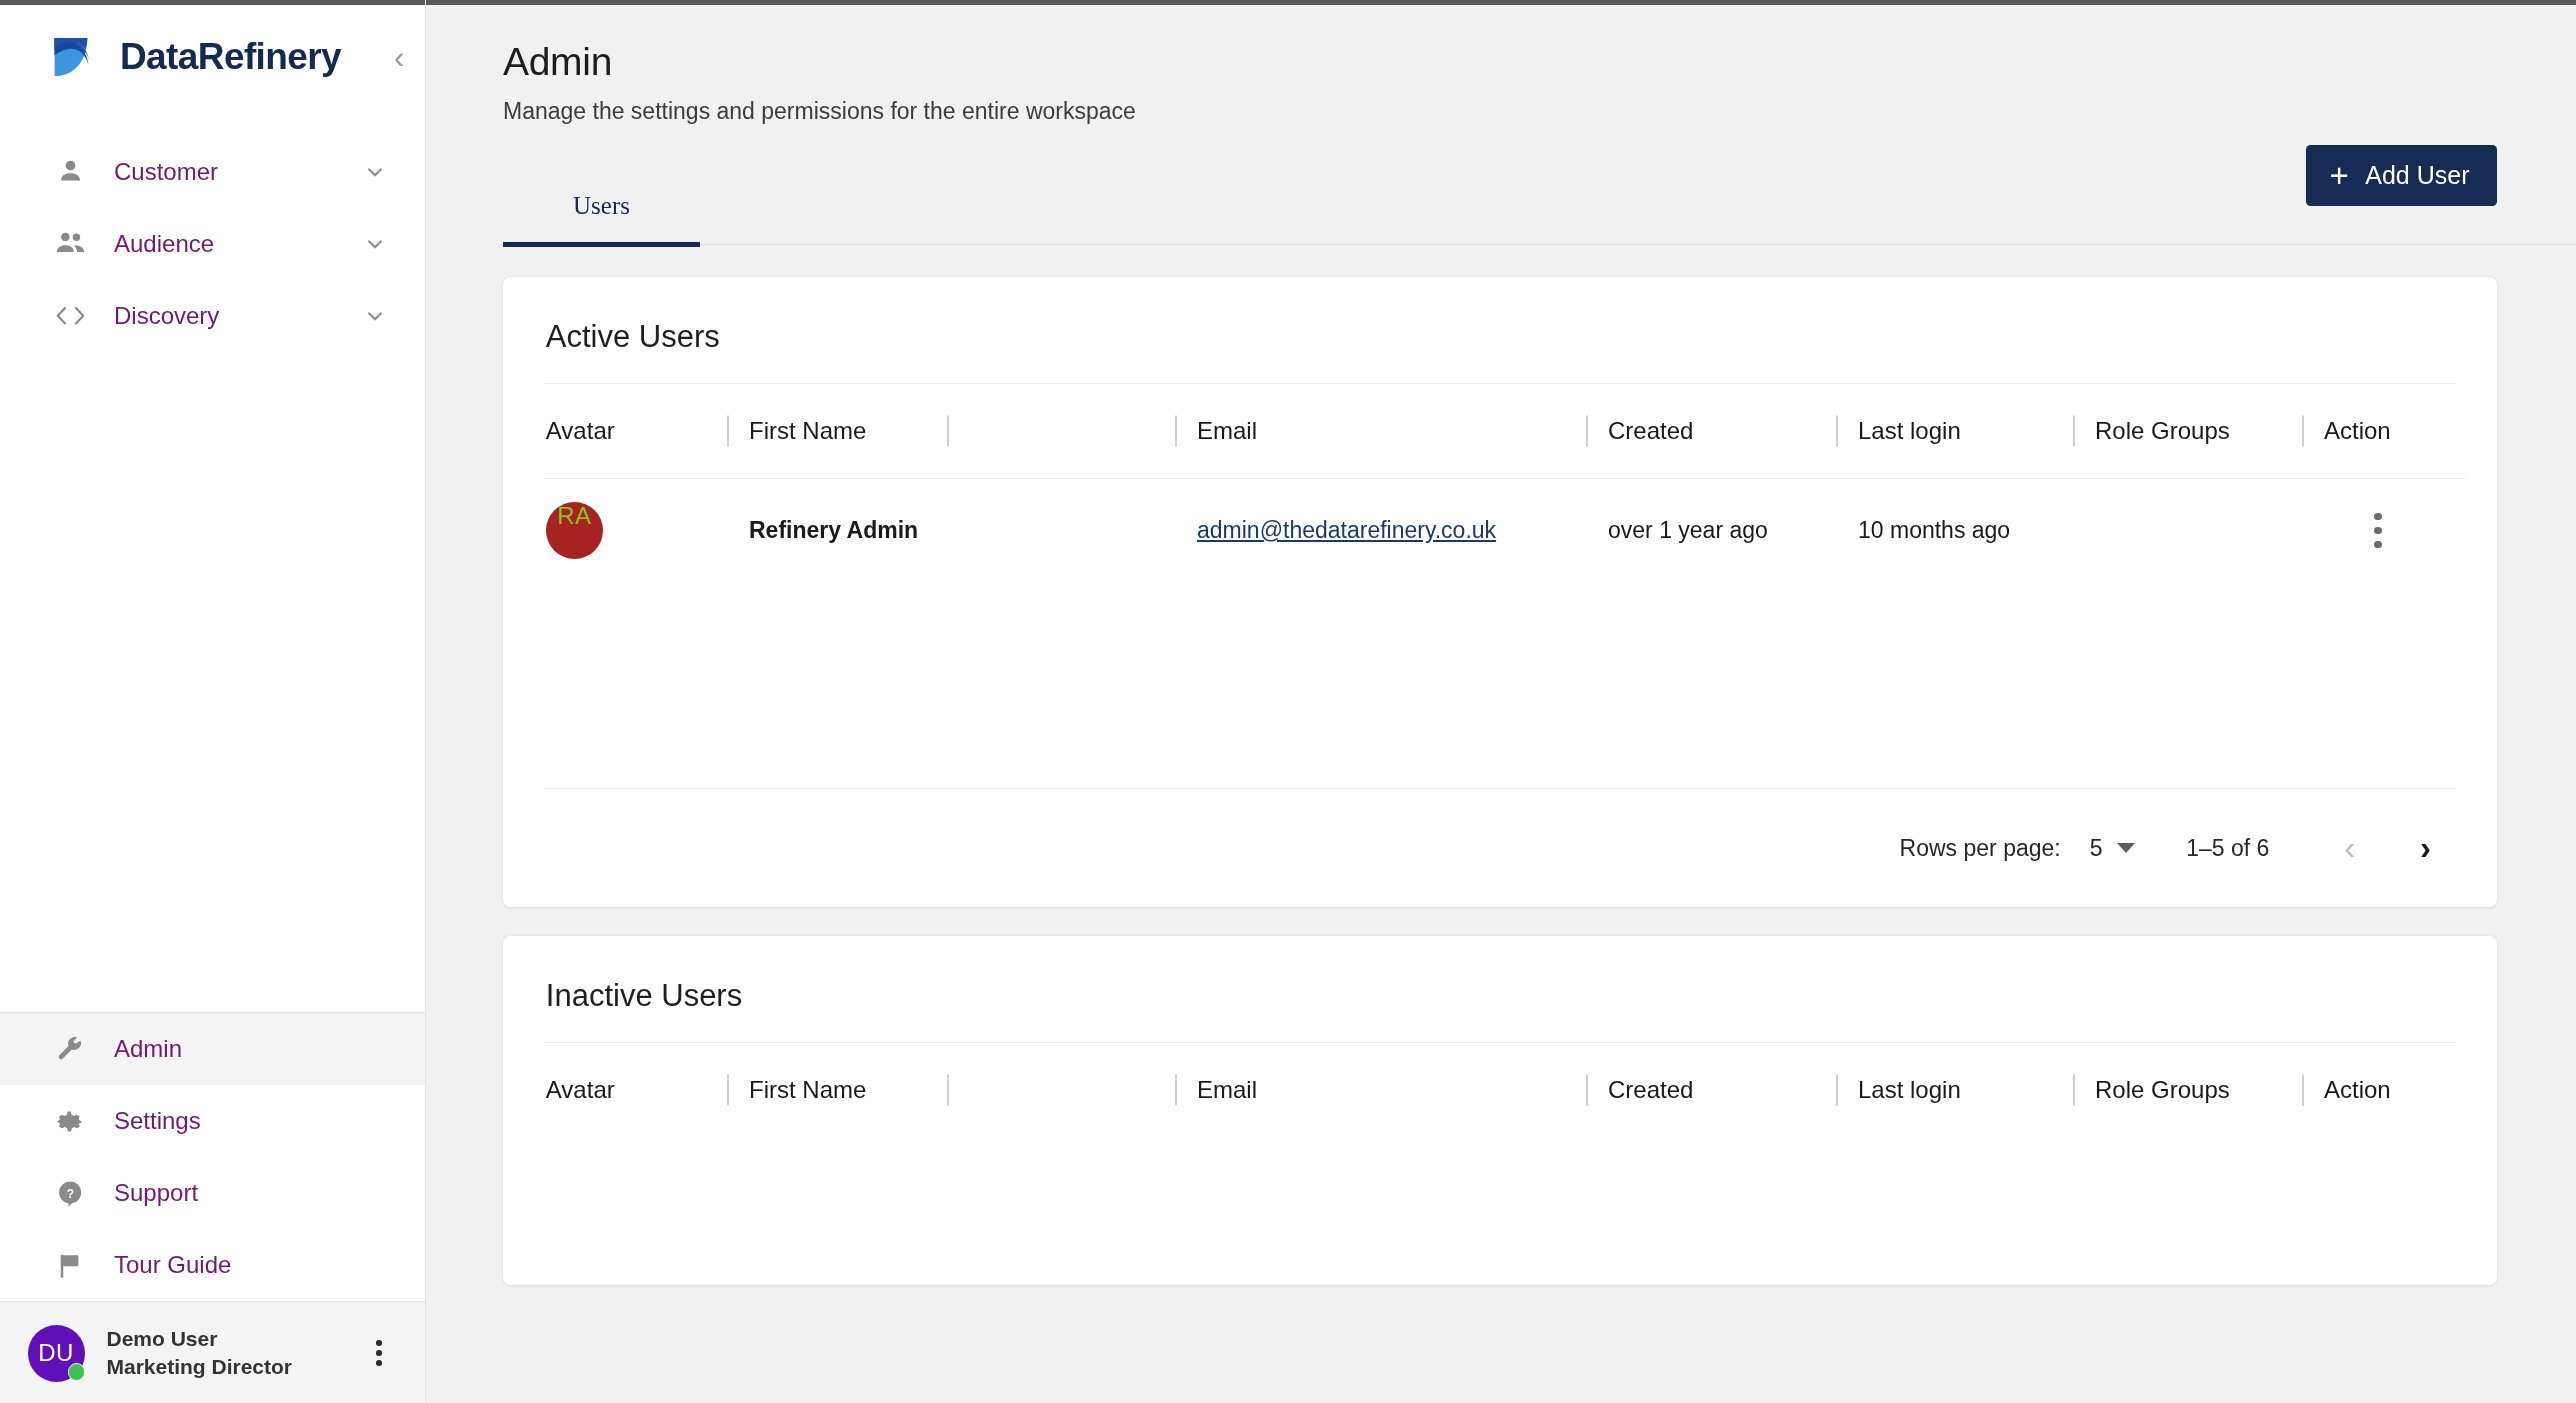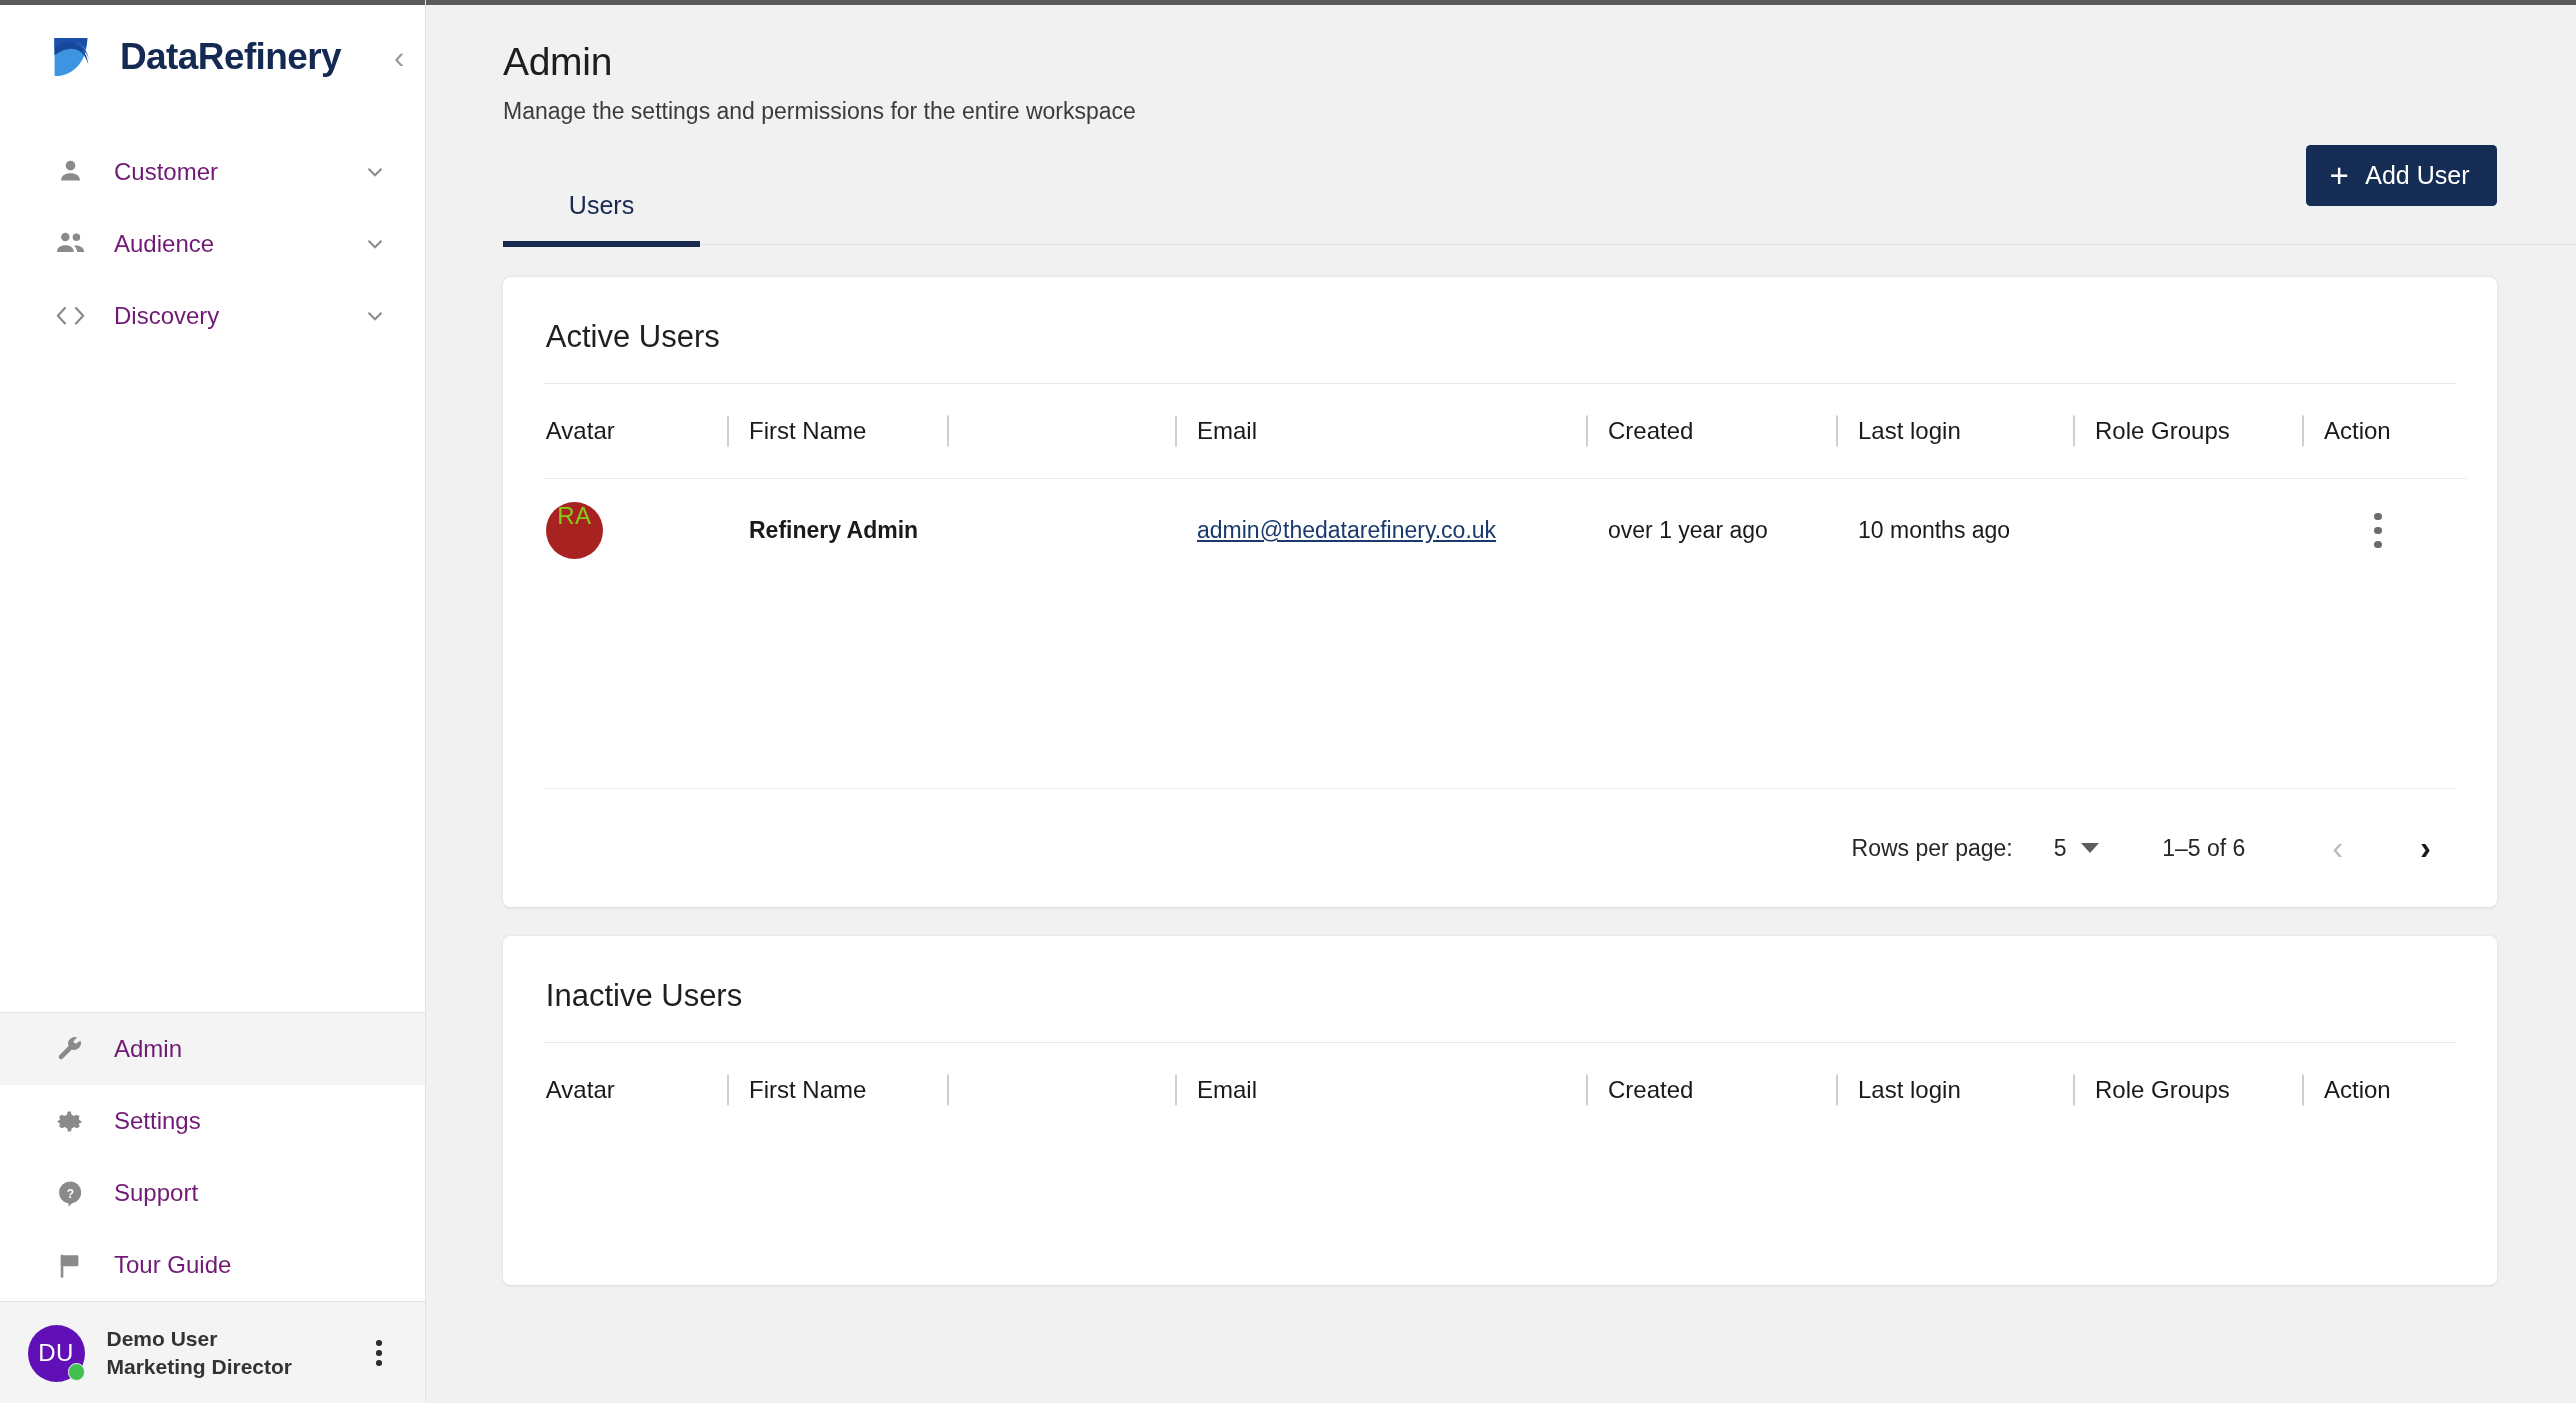--- a/index.html
+++ b/index.html
@@ -92,22 +92,23 @@
     position: relative; overflow: hidden;
   }
   .main-top-rule { height: 4.6px; width: 100%; background: #5a5a5a; }
 
   .page-head { padding: 35px 0 0 77px; }
   .page-title { font-size: 39px; color: #1d1d1d; font-weight: normal; letter-spacing: -0.3px;}
   .page-sub { font-size: 23px; color: #3b3b3b; margin-top: 14.7px; }
 
   .tabbar {
     margin-top: 42px; margin-left: 77px; height: 78px;
-    border-bottom: 1.8px solid #e0e0e0; display: flex; align-items: center;
+    border-bottom: 1.8px solid #e0e0e0; display: flex; align-items: flex-start;
     width: calc(100% - 77px);
+    font-family: Liberation Serif, serif;
   }
   .tab {
     height: 78px; min-width: 197px; display: flex; align-items: center;
     justify-content: center; font-size: 25px; color: #17294f;
     cursor: pointer; position: relative;
   }
   .tab.active::after {
     content: ""; position: absolute; left: 0; right: 0; bottom: -1.8px;
     height: 5.5px; background: #17294f;
   }
@@ -178,21 +179,21 @@
     width: 42px; height: 42px; display: flex; flex-direction: column;
     align-items: center; justify-content: center; gap: 6.4px; cursor: pointer;
     margin-left: 33px;
   }
   .row-kebab i { width: 7.3px; height: 7.3px; border-radius: 50%; background: #6b6b6b; display: block; }
 
   
   .pagination {
     position: absolute; left: 41px; right: 41px; bottom: 0;
     height: 119px; display: flex; align-items: center;
-    justify-content: flex-end; gap: 12px; border-top: 1.8px solid #ededed;
+    justify-content: flex-end; gap: 0; border-top: 1.8px solid #ededed;
   }
   .pg-label { font-size: 23px; color: #272727; }
   .pg-select {
     display: flex; align-items: center; gap: 14.7px; margin-left: 29px;
     cursor: pointer;
   }
   .pg-select .val { font-size: 23px; color: #272727; }
   .pg-caret {
     width: 0; height: 0; border-left: 9.2px solid transparent;
     border-right: 9.2px solid transparent; border-top: 10px solid #5e5e5e;

